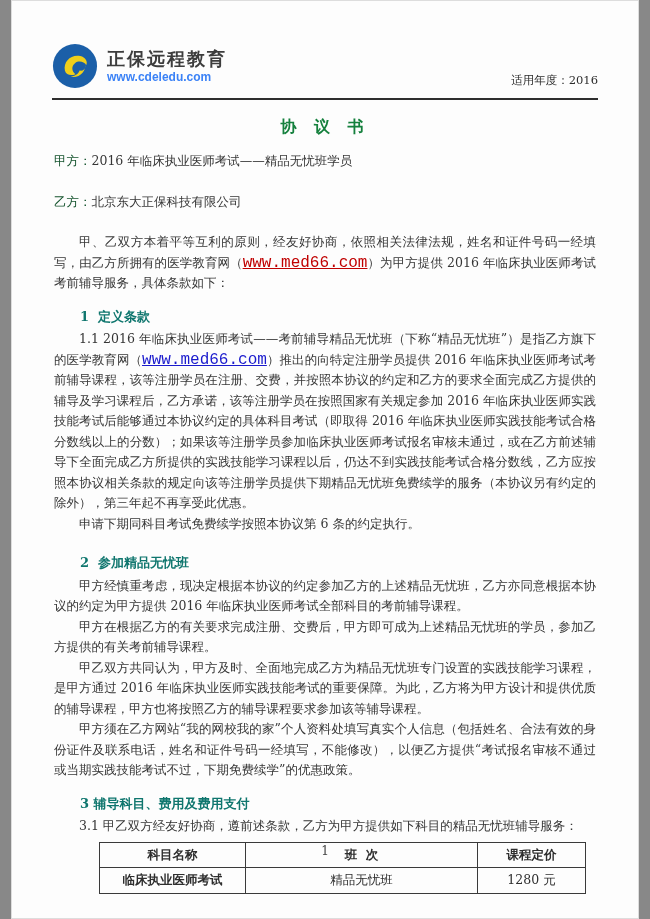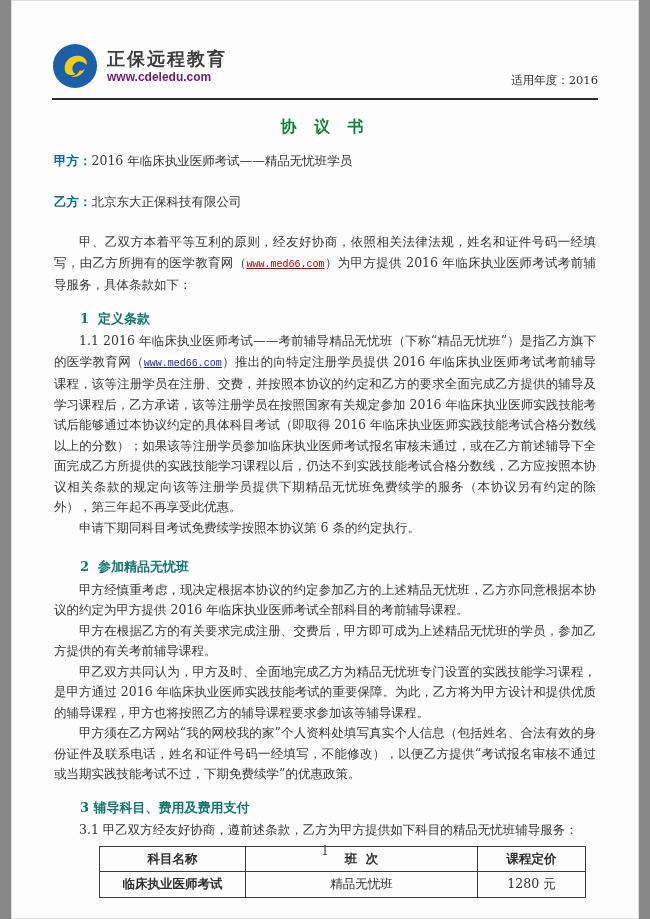--- a/index.html
+++ b/index.html
@@ -17,39 +17,39 @@
   }
   .brand { display:flex; align-items:center; gap:9px; }
   .brand-icon { width:46px; height:46px; flex:0 0 auto; }
   .brand-text { display:flex; flex-direction:column; justify-content:center; }
   .brand-name {
     font-family:"Liberation Sans", sans-serif; font-weight:bold;
     font-size:18px; letter-spacing:2px; color:#3d3d3d; line-height:22px;
   }
   .brand-url {
     font-family:"Liberation Sans", sans-serif; font-weight:bold;
-    font-size:12px; color:#701a75; line-height:15px;
+    font-size:12px; color:#3b82f6; line-height:15px;
   }
   .year-label { font-size:11.5px; color:#2c2c2c; padding-bottom:1px; }
   
   .doc-title {
     text-align:center; font-size:16px; font-weight:bold; color:#15803d;
     margin:17px 0 13px 0; white-space:pre-wrap; letter-spacing:6px;
   }
   
   .body { padding:0 42px; font-size:12.5px; line-height:20.5px; text-align:justify; color:#363636; }
   .para { text-indent:2em; }
   .party-line { margin:6px 0 20px 0; }
-  .party-label { font-weight:bold; color:#0369a1; }
+  .party-label { font-weight:normal; color:#14532d; }
   .sec-heading {
     font-weight:bold; color:#0f766e; font-size:13px;
     text-indent:2em; white-space:pre-wrap; margin:7px 0 2px 0;
   }
   .gap-s { height:6px; } .gap-m { height:12px; }
-  a.doc-link { text-decoration:underline; font-family:"Liberation Mono", monospace; font-size:10px; }
+  a.doc-link { text-decoration:underline; font-family:"Liberation Mono", monospace; font-size:16px; }
   .link-red  { color:#c00000; }
   .link-blue { color:#1a1acd; }
   
   table.fee-table {
     border-collapse:collapse; margin:5px 0 5px 45px;
     font-size:12.5px; color:#2e2e2e; table-layout:fixed;
   }
   .fee-table th, .fee-table td {
     border:1.5px solid #3a3a3a; text-align:center; height:24px;
     white-space:pre-wrap; padding:2px 4px;

